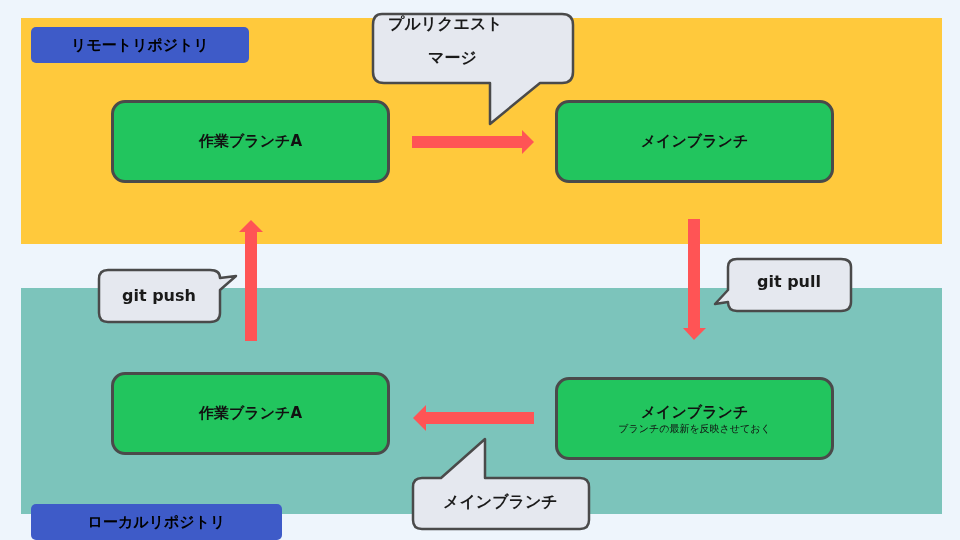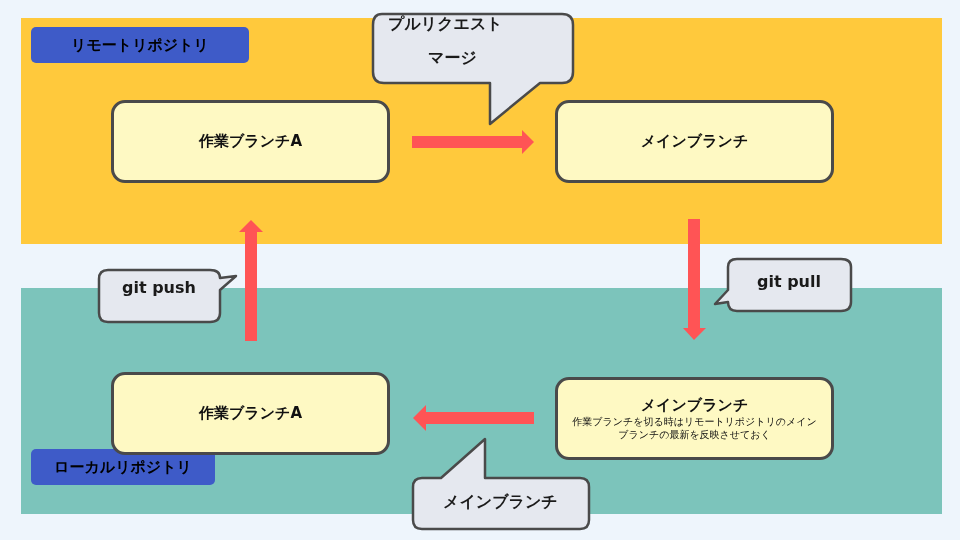--- a/index.html
+++ b/index.html
@@ -9,52 +9,51 @@
     font-family:"DejaVu Sans", "Liberation Sans", sans-serif;
   }
   .zone { position:absolute; left:21px; width:921px; }
   .zone-remote { top:18px; height:226px; background:#ffc93c; }
   .zone-local { top:288px; height:226px; background:#7cc4bb; }
   .zone-label {
     position:absolute; background:#3e5bc8; color:#000000; border-radius:5px;
     font-size:15px; font-weight:bold; display:flex; align-items:center; justify-content:center;
   }
   .node {
-    position:absolute; background:#fef9c3; border:3px solid #4a4a4a; border-radius:14px;
+    position:absolute; background:#22c55e; border:3px solid #4a4a4a; border-radius:14px;
     box-sizing:border-box; display:flex; flex-direction:column; align-items:center; justify-content:center;
     color:#111;
   }
   .node .title { font-size:15px; font-weight:bold; }
   .node .desc { font-size:10px; text-align:center; line-height:13px; }
   .callout-text {
     position:absolute; font-weight:bold; color:#1a1a1a; font-size:16px;
   }
   svg.overlay { position:absolute; left:0; top:0; }
 </style>
 </head>
 <body>
 
 <div class="zone zone-remote"></div>
 <div class="zone zone-local"></div>
 
 <div class="zone-label" style="left:31px; top:27px; width:218px; height:36px;">リモートリポジトリ</div>
-<div class="zone-label" style="left:31px; top:449px; width:184px; height:36px;">ローカルリポジトリ</div>
+<div class="zone-label" style="left:31px; top:504px; width:251px; height:36px;">ローカルリポジトリ</div>
 
 <div class="node" style="left:111px; top:100px; width:279px; height:83px;">
   <span class="title">作業ブランチA</span>
 </div>
 <div class="node" style="left:555px; top:100px; width:279px; height:83px;">
   <span class="title">メインブランチ</span>
 </div>
 <div class="node" style="left:111px; top:372px; width:279px; height:83px;">
   <span class="title">作業ブランチA</span>
 </div>
 <div class="node" style="left:555px; top:377px; width:279px; height:83px;">
   <span class="title">メインブランチ</span>
-  <span class="desc">作業ブランチを切る時はリモートリポジトリのメイン</span>
   <span class="desc">ブランチの最新を反映させておく</span>
 </div>
 
 <svg class="overlay" width="960" height="540">
 
   <g>
     <rect x="412" y="136" width="112" height="12" fill="#ff5455"></rect>
     <polygon points="522,130 534,142 522,154" fill="#ff5455"></polygon>
   </g>
 
@@ -77,15 +76,15 @@
 
   <path d="M108,270 H210 Q220,270 220,278 L236,276 L220,290 V313 Q220,322 210,322 H108 Q99,322 99,313 V279 Q99,270 108,270 Z" fill="#e5e8ef" stroke="#4a4a4a" stroke-width="2.5" stroke-linejoin="round"></path>
 
   <path d="M737,259 H841 Q851,259 851,267 V302 Q851,311 841,311 H737 Q728,311 728,302 L715,304 L728,290 V267 Q728,259 737,259 Z" fill="#e5e8ef" stroke="#4a4a4a" stroke-width="2.5" stroke-linejoin="round"></path>
 
   <path d="M422,478 H441 L485,439 V478 H580 Q589,478 589,487 V520 Q589,529 580,529 H422 Q413,529 413,520 V487 Q413,478 422,478 Z" fill="#e5e8ef" stroke="#4a4a4a" stroke-width="2.5" stroke-linejoin="round"></path>
 </svg>
 
 <div class="callout-text" style="left:388px; top:14px;">プルリクエスト</div>
 <div class="callout-text" style="left:388px; top:48px;margin-left:40px;">マージ</div>
-<div class="callout-text" style="left:122px; top:278px;">git push</div>
+<div class="callout-text" style="left:122px; top:286px;">git push</div>
 <div class="callout-text" style="left:757px; top:272px;">git pull</div>
 <div class="callout-text" style="left:443px; top:492px;">メインブランチ</div>
 
 </body></html>

